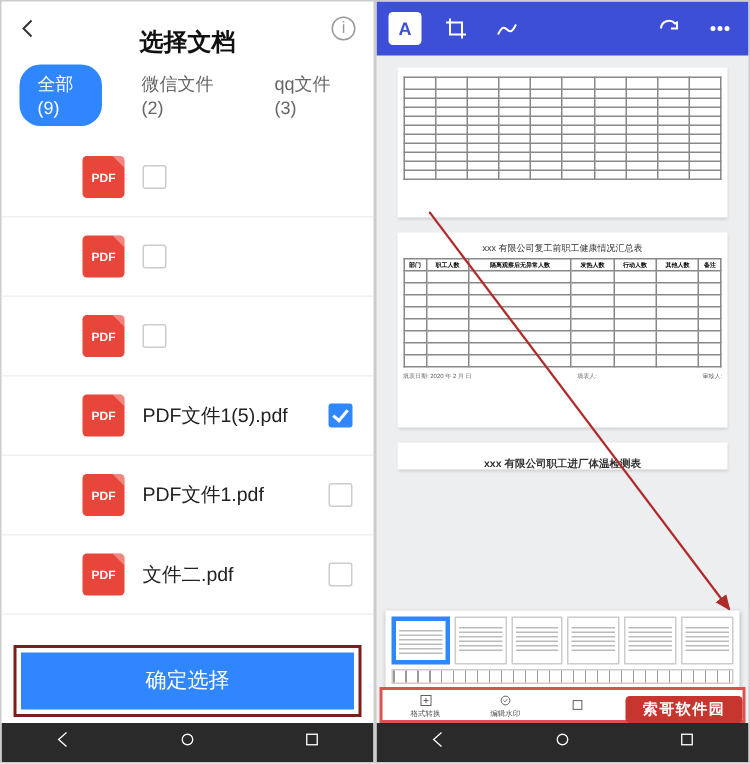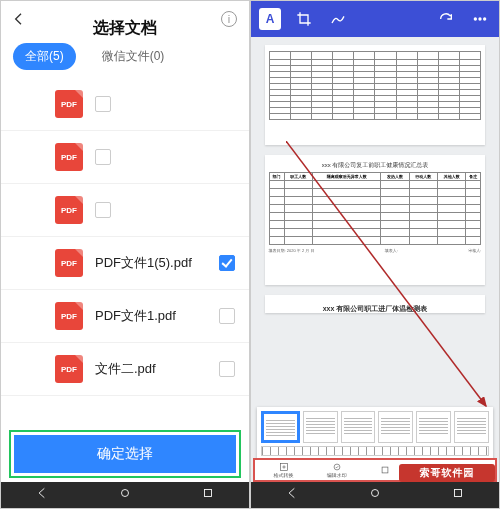--- a/index.html
+++ b/index.html
@@ -25,21 +25,21 @@
 .flist { padding:0 0 60px; }
 .row { display:flex; align-items:center; padding:12px 14px; border-bottom:1px solid #f0f0f0; }
 .row .ico { width:28px; height:28px; background:#e8463a; border-radius:3px; display:flex; align-items:center; justify-content:center; color:#fff; font-size:8px; font-weight:bold; margin-right:12px; position:relative;margin-left:40px; }
 .row .ico::before { content:""; position:absolute; top:0; right:0; border-top:8px solid #fff; border-left:8px solid transparent; opacity:.35; }
 .row .nm { flex:1; font-size:13px; color:#222; white-space:nowrap; overflow:hidden; text-overflow:ellipsis; }
 .row .chk { width:16px; height:16px; border:1px solid #ccc; border-radius:2px; }
 .row .chk.on { background:#2f86ff; border-color:#2f86ff; position:relative; }
 .row .chk.on::after { content:""; position:absolute; left:4px; top:1px; width:4px; height:8px; border:2px solid #fff; border-top:none; border-left:none; transform:rotate(40deg); }
 
 
-.confirm-wrap { position:absolute; bottom:30px; left:8px; right:8px; border:2px solid #22c55e; padding:3px; }
+.confirm-wrap { position:absolute; bottom:30px; left:8px; right:8px; border:2px solid #7f1d1d; padding:3px; }
 .confirm { background:#2f86ff; color:#fff; text-align:center; padding:10px 0; font-size:14px; }
 
 
 .navbar { position:absolute; bottom:0; left:0; right:0; height:26px; background:#2a2a2a; display:flex; align-items:center; justify-content:space-around; }
 .navbar svg { width:14px; height:14px; stroke:#fff; fill:none; stroke-width:1.5; }
 
 
 .rh { height:36px; background:#3c4fd6; display:flex; align-items:center; padding:0 8px; gap:12px; }
 .rh .rbtn { width:22px; height:22px; display:flex; align-items:center; justify-content:center; border-radius:3px; }
 .rh .rbtn.white { background:#fff; color:#3c4fd6; font-size:12px; font-weight:bold; }
@@ -67,41 +67,42 @@
 .thumb.sel { border:3px solid #2f86ff; }
 .thumb .tln { position:absolute; left:2px; right:2px; top:6px; height:1px; background:#bbb; box-shadow:0 3px 0 #bbb,0 6px 0 #bbb,0 9px 0 #bbb,0 12px 0 #bbb,0 15px 0 #bbb; }
 .ruler { height:10px; background:#fff; margin-top:3px; position:relative; border:0.5px solid #ccc; }
 .ruler::after { content:""; position:absolute; inset:0; background:repeating-linear-gradient(90deg,#999 0 1px,transparent 1px 8px); }
 
 
 .actbar { position:absolute; bottom:26px; left:2px; right:2px; height:24px; background:#fff; border:2px solid #d9534f; display:flex; align-items:center; justify-content:space-around; padding:0 2px; }
 .actbar .ab { display:flex; flex-direction:column; align-items:center; font-size:5px; color:#555; }
 .actbar .ab svg { width:10px; height:10px; stroke:#555; fill:none; stroke-width:1.5; }
 
-.watermark { position:absolute; bottom:26px; right:4px; width:96px; height:18px; background:#c6362e; border-radius:3px; color:#fff; font-size:10px; font-weight:bold; display:flex; align-items:center; justify-content:center; letter-spacing:1px; z-index:10; }
+.watermark { position:absolute; bottom:26px; right:4px; width:78px; height:18px; background:#c6362e; border-radius:3px; color:#fff; font-size:10px; font-weight:bold; display:flex; align-items:center; justify-content:center; letter-spacing:1px; z-index:10; }
 </style>
 </head>
 <body>
 
 <div class="wrap">
 
   <div class="pane pane-left">
     <div class="lh">
       <span class="back">
         <svg viewBox="0 0 24 24">
             <path d="M15 4 L7 12 L15 20" stroke="#333" fill="none" stroke-width="2"></path>
           </svg>
       </span>
       <span class="ttl">选择文档</span>
       <span class="info">i</span>
     </div>
 
     <div class="tabs">
-      <span class="tab active">全部(5)</span>
-      <span class="tab">微信文件(0)</span>
+      <span class="tab active">全部(9)</span>
+      <span class="tab">微信文件(2)</span>
+      <span class="tab">qq文件(3)</span>
     </div>
 
     <div class="flist">
       <div class="row">
         <div class="ico">PDF</div>
         <div class="chk"></div>
       </div>
       <div class="row">
         <div class="ico">PDF</div>
         <div class="chk"></div>

